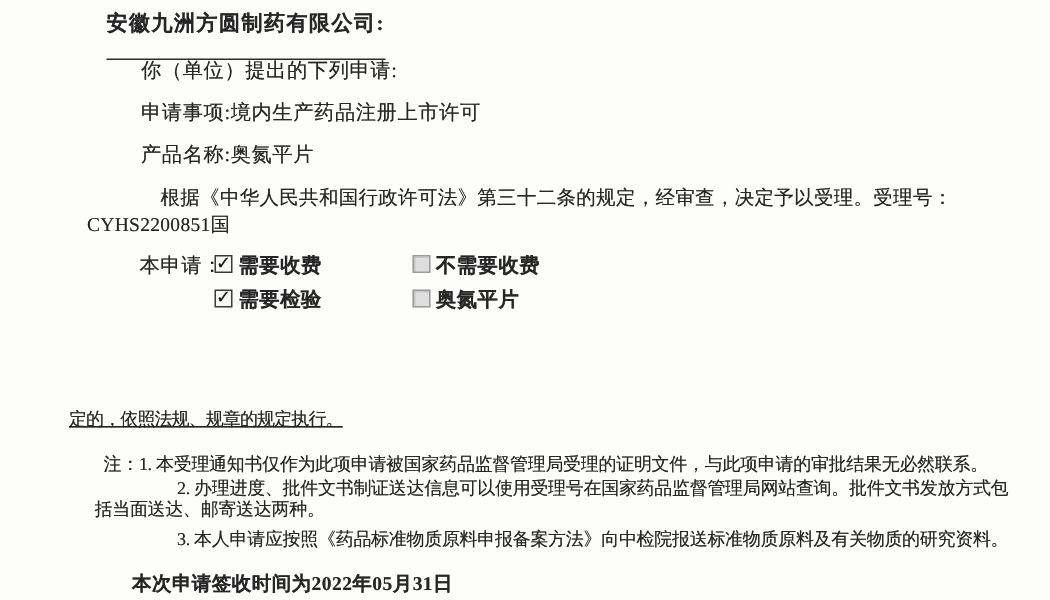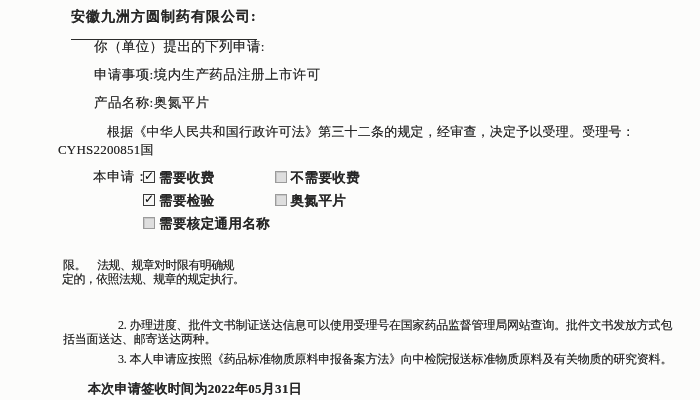--- a/index.html
+++ b/index.html
@@ -69,31 +69,26 @@
 
   <div class="cb-row" style="left:143px;top:191px;">
     <span class="cb" data-checked="true">
       <span class="box"></span><span class="cb-label">需要检验</span>
     </span>
     <span class="cb" data-checked="false">
       <span class="box"></span><span class="cb-label">奥氮平片</span>
     </span>
   </div>
 
-  <div class="cb-row" style="left:143px;top:214px;">
-    <span class="cb" data-checked="false">
-      <span class="box"></span><span class="cb-label">需要核定通用名称</span>
-    </span>
-  </div>
 
 
-  <div class="line pn" style="left:63px;top:258px;">限。　法规、规章对时限有明确规</div>
 
-  <div class="line pn" style="left:62px;top:272px;">定的，依照法规、规章的规定执行。</div>
+  <div class="line pn" style="left:46px;top:272px;text-decoration:underline;">定的，依照法规、规章的规定执行。</div>
 
+  <div class="line p" style="left:69px;top:302px;">注：1. 本受理通知书仅作为此项申请被国家药品监督管理局受理的证明文件，与此项申请的审批结果无必然联系。</div>
 
   <div class="line p" style="left:118px;top:318px;">2. 办理进度、批件文书制证送达信息可以使用受理号在国家药品监督管理局网站查询。批件文书发放方式包</div>
 
   <div class="line p" style="left:63px;top:332px;">括当面送达、邮寄送达两种。</div>
 
   <div class="line p" style="left:118px;top:352px;">3. 本人申请应按照《药品标准物质原料申报备案方法》向中检院报送标准物质原料及有关物质的研究资料。</div>
 
   <div class="line date" style="left:88px;top:381px;">本次申请签收时间为2022年05月31日</div>
 
 </div>

